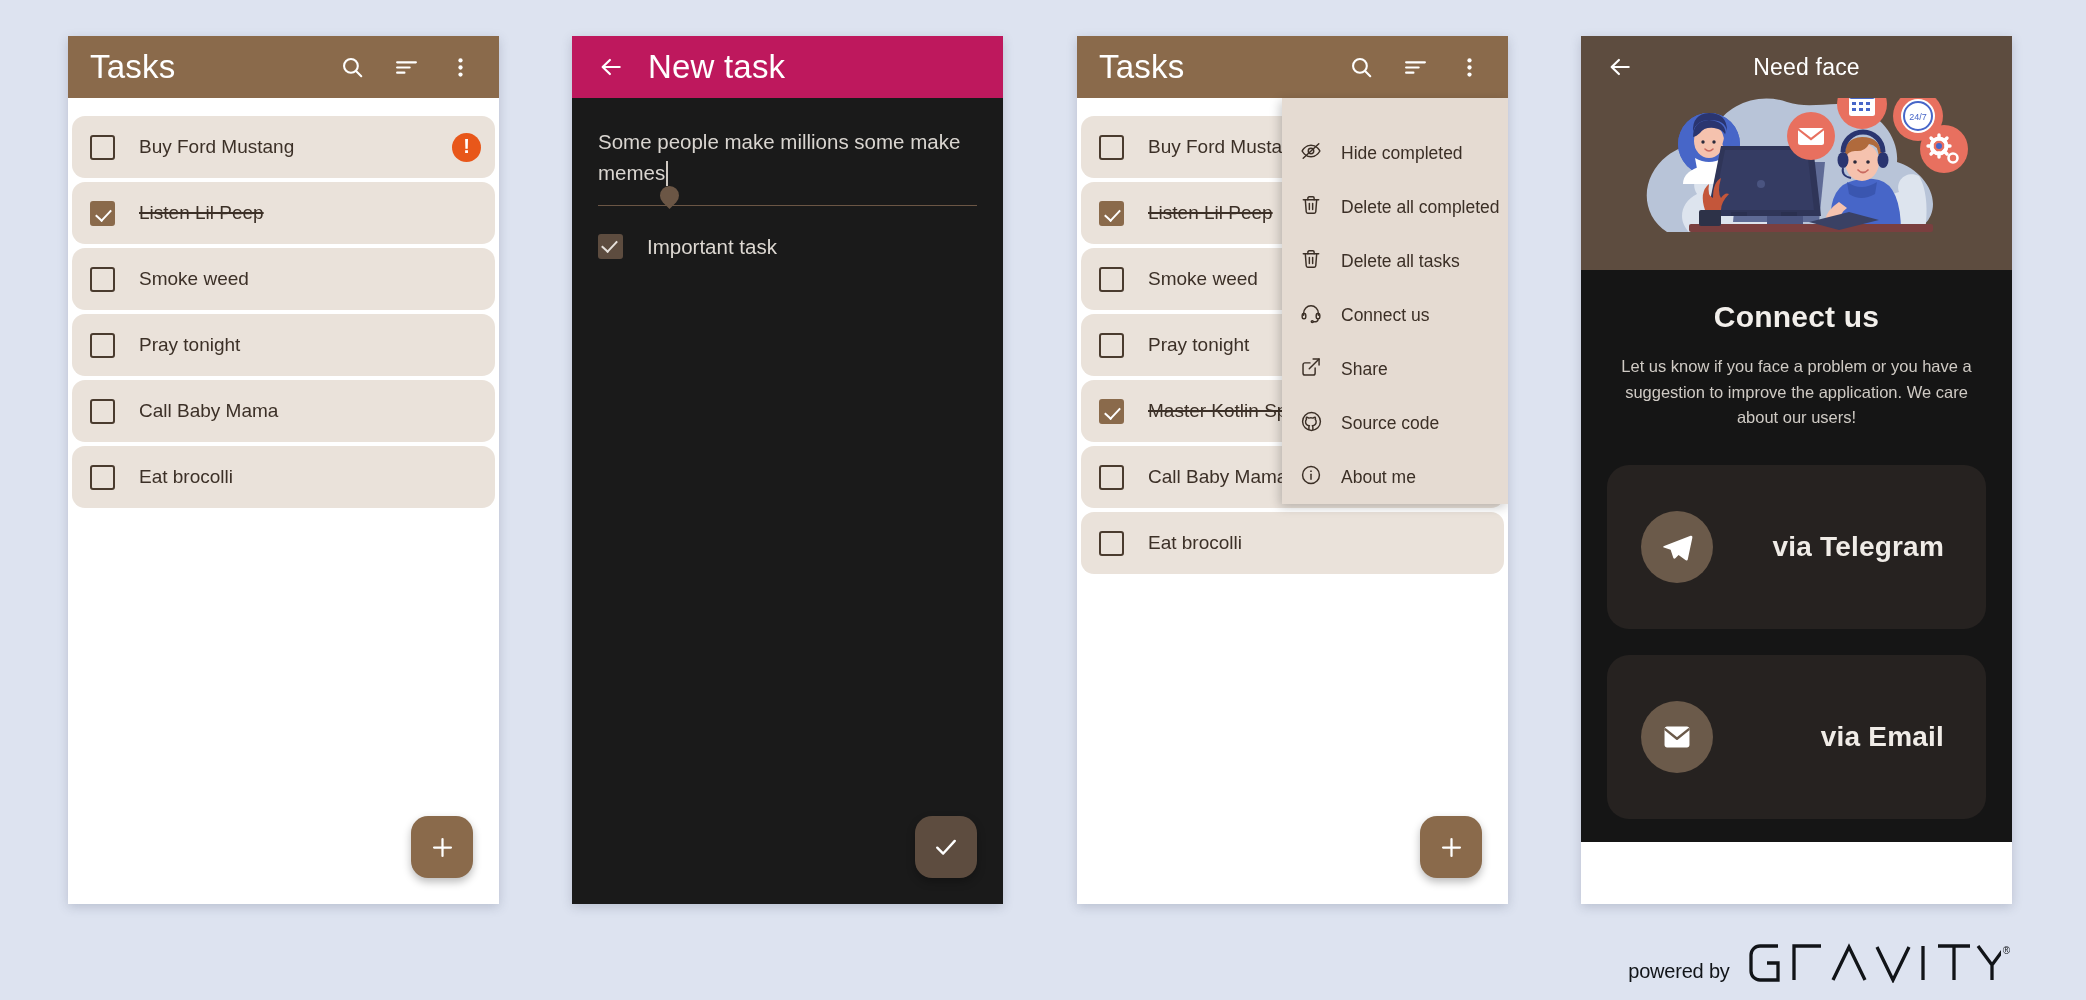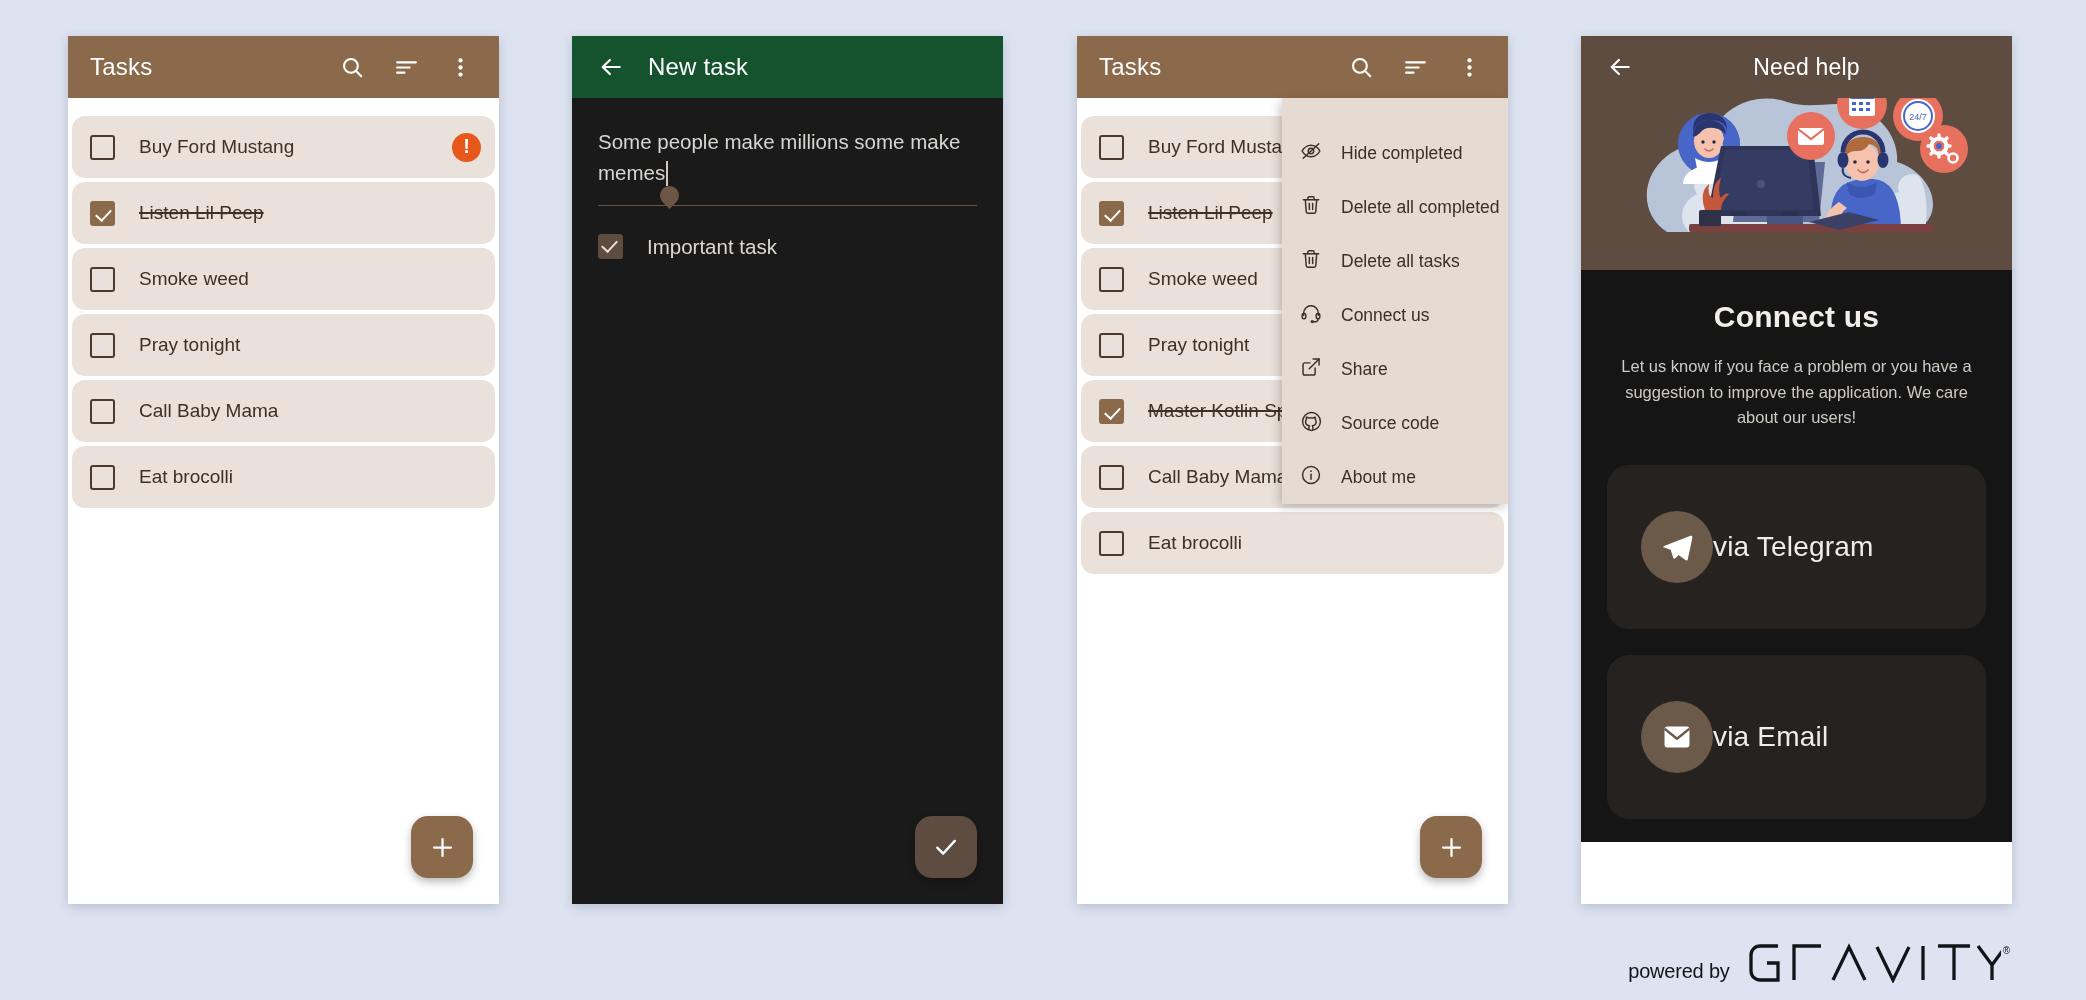--- a/index.html
+++ b/index.html
@@ -32,24 +32,24 @@
   
   .toolbar {
     height: 62px;
     background: #8a6a4b;
     display: flex;
     align-items: center;
     padding: 0 22px;
     position: relative;
     z-index: 5;
   }
-  .toolbar.dark { background: #14532d; }
+  .toolbar.dark { background: #be185d; }
   .toolbar .title {
     color: #ffffff;
-    font-size: 24px;
+    font-size: 33px;
     font-weight: 400;
     letter-spacing: .2px;
   }
   .toolbar .spacer { flex: 1; }
   .toolbar .tb-icon {
     width: 34px; height: 34px;
     margin-left: 20px;
     display: flex; align-items: center; justify-content: center;
     cursor: pointer;
   }
@@ -263,24 +263,24 @@
   .nh-btn + .nh-btn { margin-top: 26px; }
   .nh-circ {
     width: 72px; height: 72px;
     border-radius: 50%;
     background: #6b5a4a;
     display: flex; align-items: center; justify-content: center;
     flex: 0 0 auto;
   }
   .nh-btn-label {
     flex: 1;
-    text-align: left;
+    text-align: right;
     color: #f0ece7;
     font-size: 28px;
-    font-weight: 400;
+    font-weight: 700;
     margin-right: 42px;
     letter-spacing: .2px;
   }
 
   
   .powered {
     position: absolute;
     right: 76px;
     bottom: 17px;
     display: flex;
@@ -552,21 +552,21 @@
 
 <div class="phone" id="phone4">
 
   <div class="toolbar dark center" style="background:#5d4c3f;position:absolute;top:0;left:0;right:0;">
     <div class="back">
       <svg width="26" height="26" viewBox="0 0 24 24" stroke="#fff" stroke-width="2" fill="none" stroke-linecap="round" stroke-linejoin="round">
         <line x1="20" y1="12" x2="5" y2="12"></line>
           <polyline points="11,5.5 4.3,12 11,18.5"></polyline>
       </svg>
     </div>
-    <div class="title" style="font-size:23px;">Need help</div>
+    <div class="title" style="font-size:23px;">Need face</div>
   </div>
 
   <div class="nh-hero">
     <svg width="431" height="234" viewBox="0 0 431 234" style="position:absolute;top:0;left:0;">
 
       <path d="M86 196 C58 178 60 140 86 120 C104 106 126 108 134 92 C146 68 178 56 206 66 C230 74 252 64 272 70 C300 78 318 102 316 126 C336 132 352 150 352 168 C352 184 340 196 322 196 Z" fill="#b8c4d8"></path>
       <path d="M108 196 C96 184 100 166 116 158 C108 146 118 132 132 134 C140 120 160 116 172 126 C180 116 200 118 204 132 L210 196 Z" fill="#dde4ee"></path>
       <path d="M300 196 C292 180 300 160 318 156 C314 144 326 134 338 140 C344 150 348 168 344 196 Z" fill="#dde4ee"></path>
 
       <circle cx="128" cy="108" r="31" fill="#4766c8"></circle>

